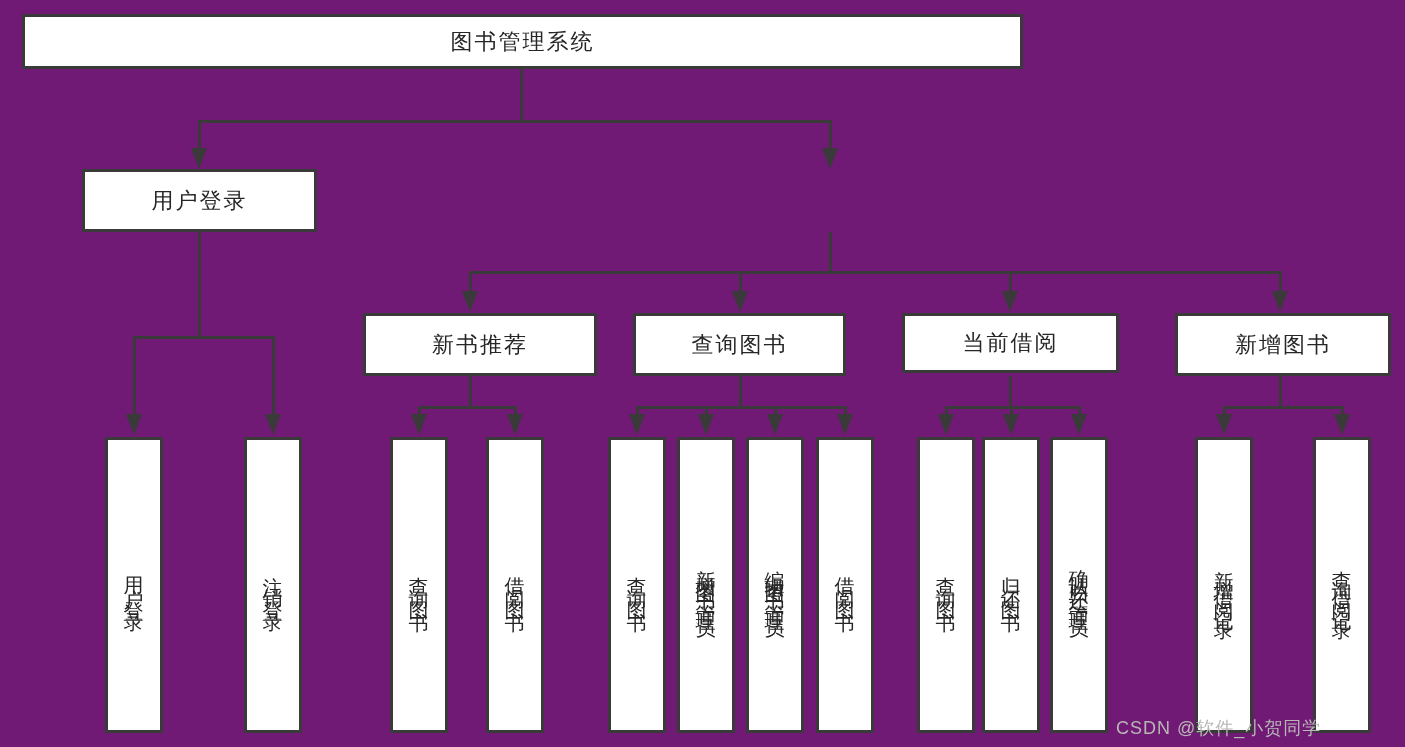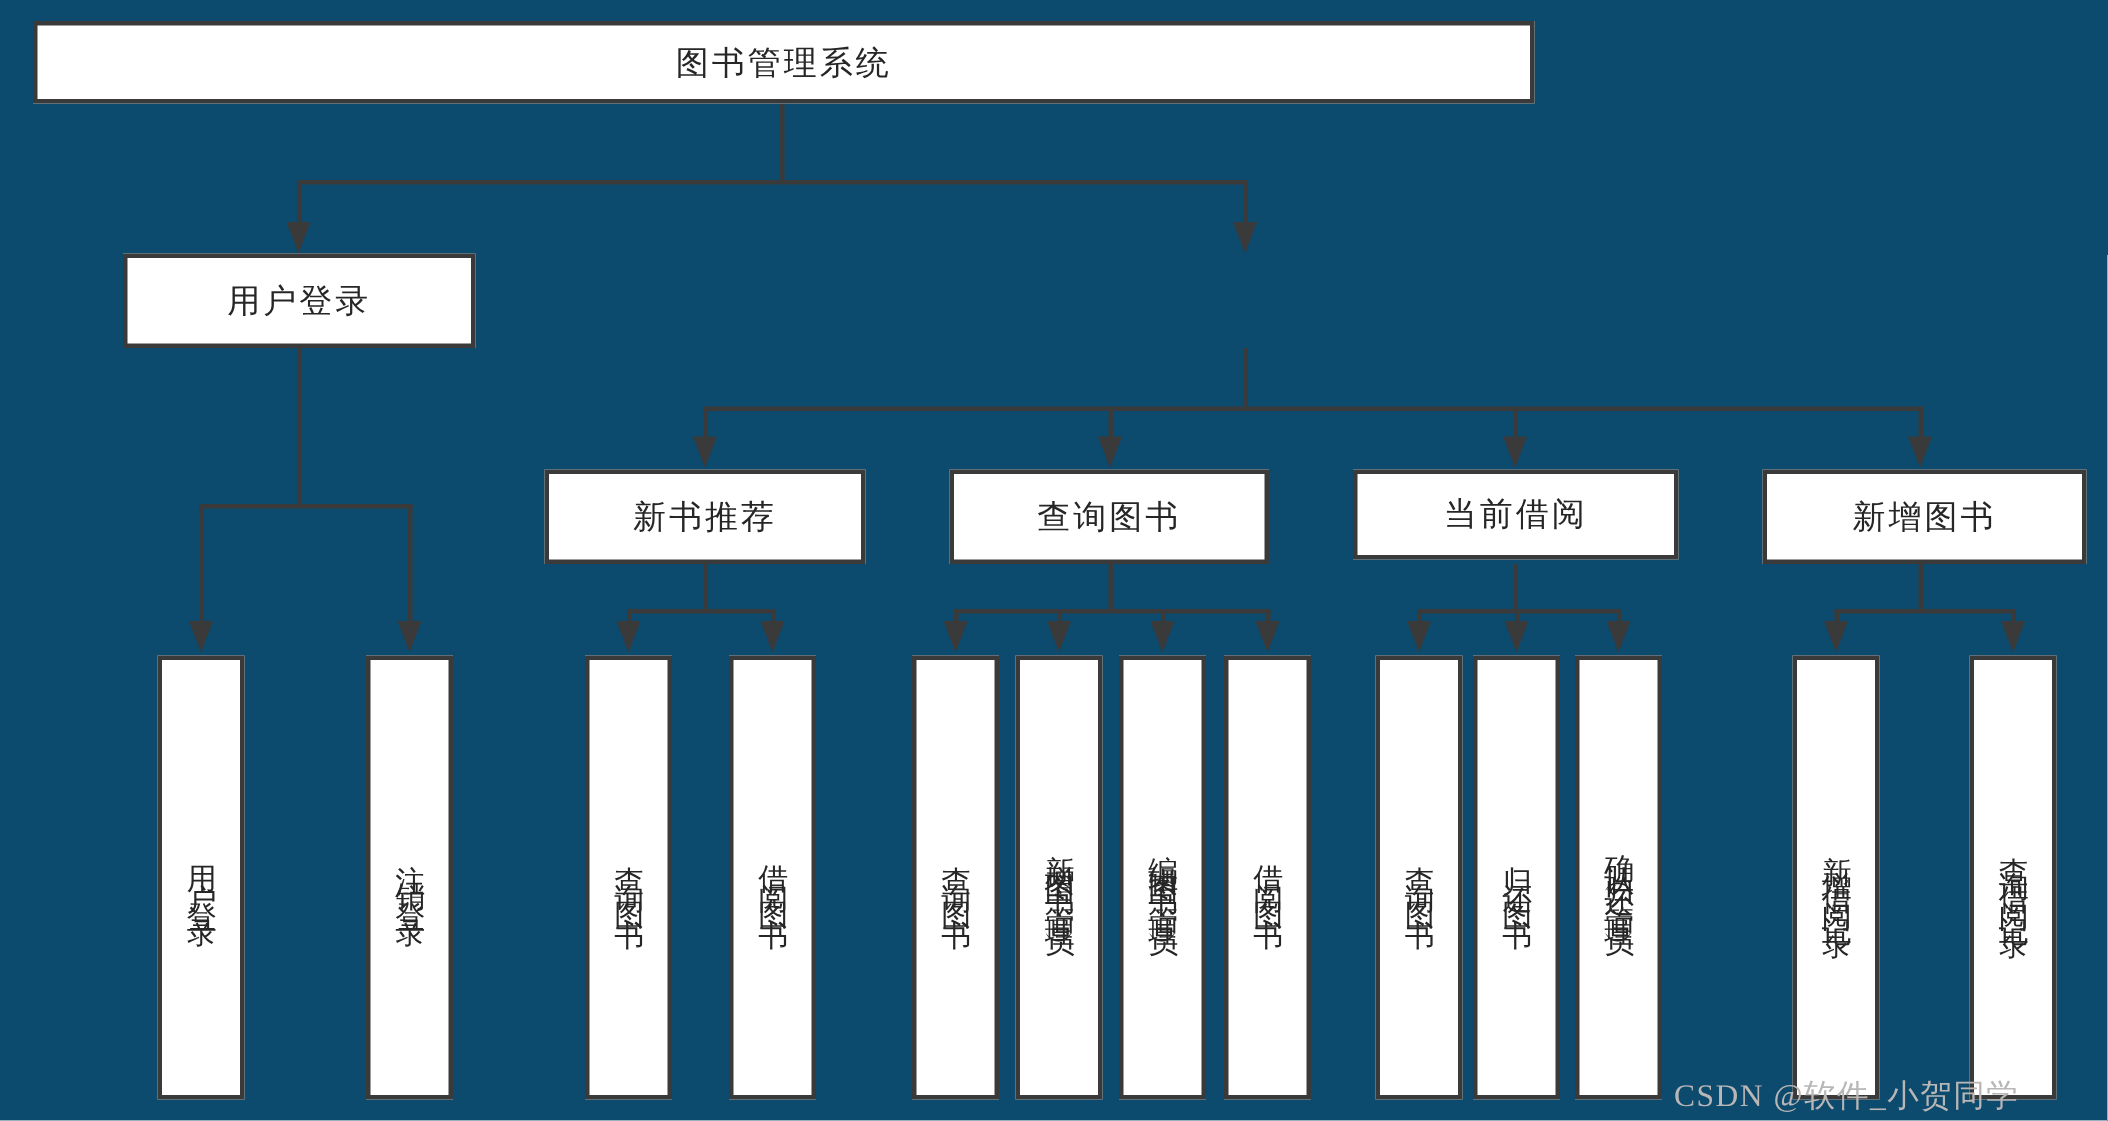--- a/index.html
+++ b/index.html
@@ -1,18 +1,18 @@
 <!DOCTYPE html>
 <html><head>
 <meta charset="utf-8">
 <style>
   html,body { margin:0; padding:0; background:#ffffff; }
   .canvas {
-    position:relative; width:1405px; height:747px; background:#0c4a6e;
-    font-family:Liberation Serif, serif; overflow:hidden;
+    position:relative; width:1405px; height:747px; background:#701a75;
+    font-family:Liberation Sans, sans-serif; overflow:hidden;
   }
   .vline { position:absolute; width:3px; background:#3a3a3a; }
   .hline { position:absolute; height:3px; background:#3a3a3a; }
   .arrow {
     position:absolute; width:0; height:0;
     border-left:8px solid transparent; border-right:8px solid transparent;
     border-top:21px solid #3a3a3a;
   }
   .hbox {
     position:absolute; box-sizing:border-box; background:#ffffff;
@@ -23,21 +23,21 @@
     position:absolute; top:437px; width:58px; height:296px; box-sizing:border-box;
     background:#ffffff; border:3px solid #3a3a3a;
     display:flex; align-items:center; justify-content:center;
     font-size:20px; color:#262626; z-index:2;
   }
   .vtext { writing-mode:vertical-rl; text-orientation:mixed; line-height:1; }
   .vs-wide  { letter-spacing:12px; }
   .vs-med   { letter-spacing:10px; }
   .vs-tight { letter-spacing:7px; }
   .watermark {
-    position:absolute; left:1116px; top:716px; font-size:21px;
+    position:absolute; left:1116px; top:716px; font-size:18px;
     color:#b9b6b6; z-index:5; letter-spacing:1px; white-space:nowrap;
   }
 </style>
 </head>
 <body>
 
 <div class="canvas">
 
   <div class="vline" style="left:520px;top:69px;height:53px"></div>
   <div class="hline" style="left:198px;top:120px;width:634px"></div>
@@ -99,21 +99,21 @@
   <div class="arrow" style="left:1334px;top:414px"></div>
 
   <div class="hbox" style="left:22px;top:14px;width:1001px;height:55px">
     <span>图书管理系统</span>
   </div>
 
   <div class="hbox" style="left:82px;top:169px;width:235px;height:63px">
     <span>用户登录</span>
   </div>
 
-  <div class="hbox" style="left:363px;top:313px;width:214px;height:63px">
+  <div class="hbox" style="left:363px;top:313px;width:234px;height:63px">
     <span>新书推荐</span>
   </div>
   <div class="hbox" style="left:633px;top:313px;width:213px;height:63px">
     <span>查询图书</span>
   </div>
   <div class="hbox" style="left:902px;top:313px;width:217px;height:60px">
     <span>当前借阅</span>
   </div>
   <div class="hbox" style="left:1175px;top:313px;width:216px;height:63px">
     <span>新增图书</span>

